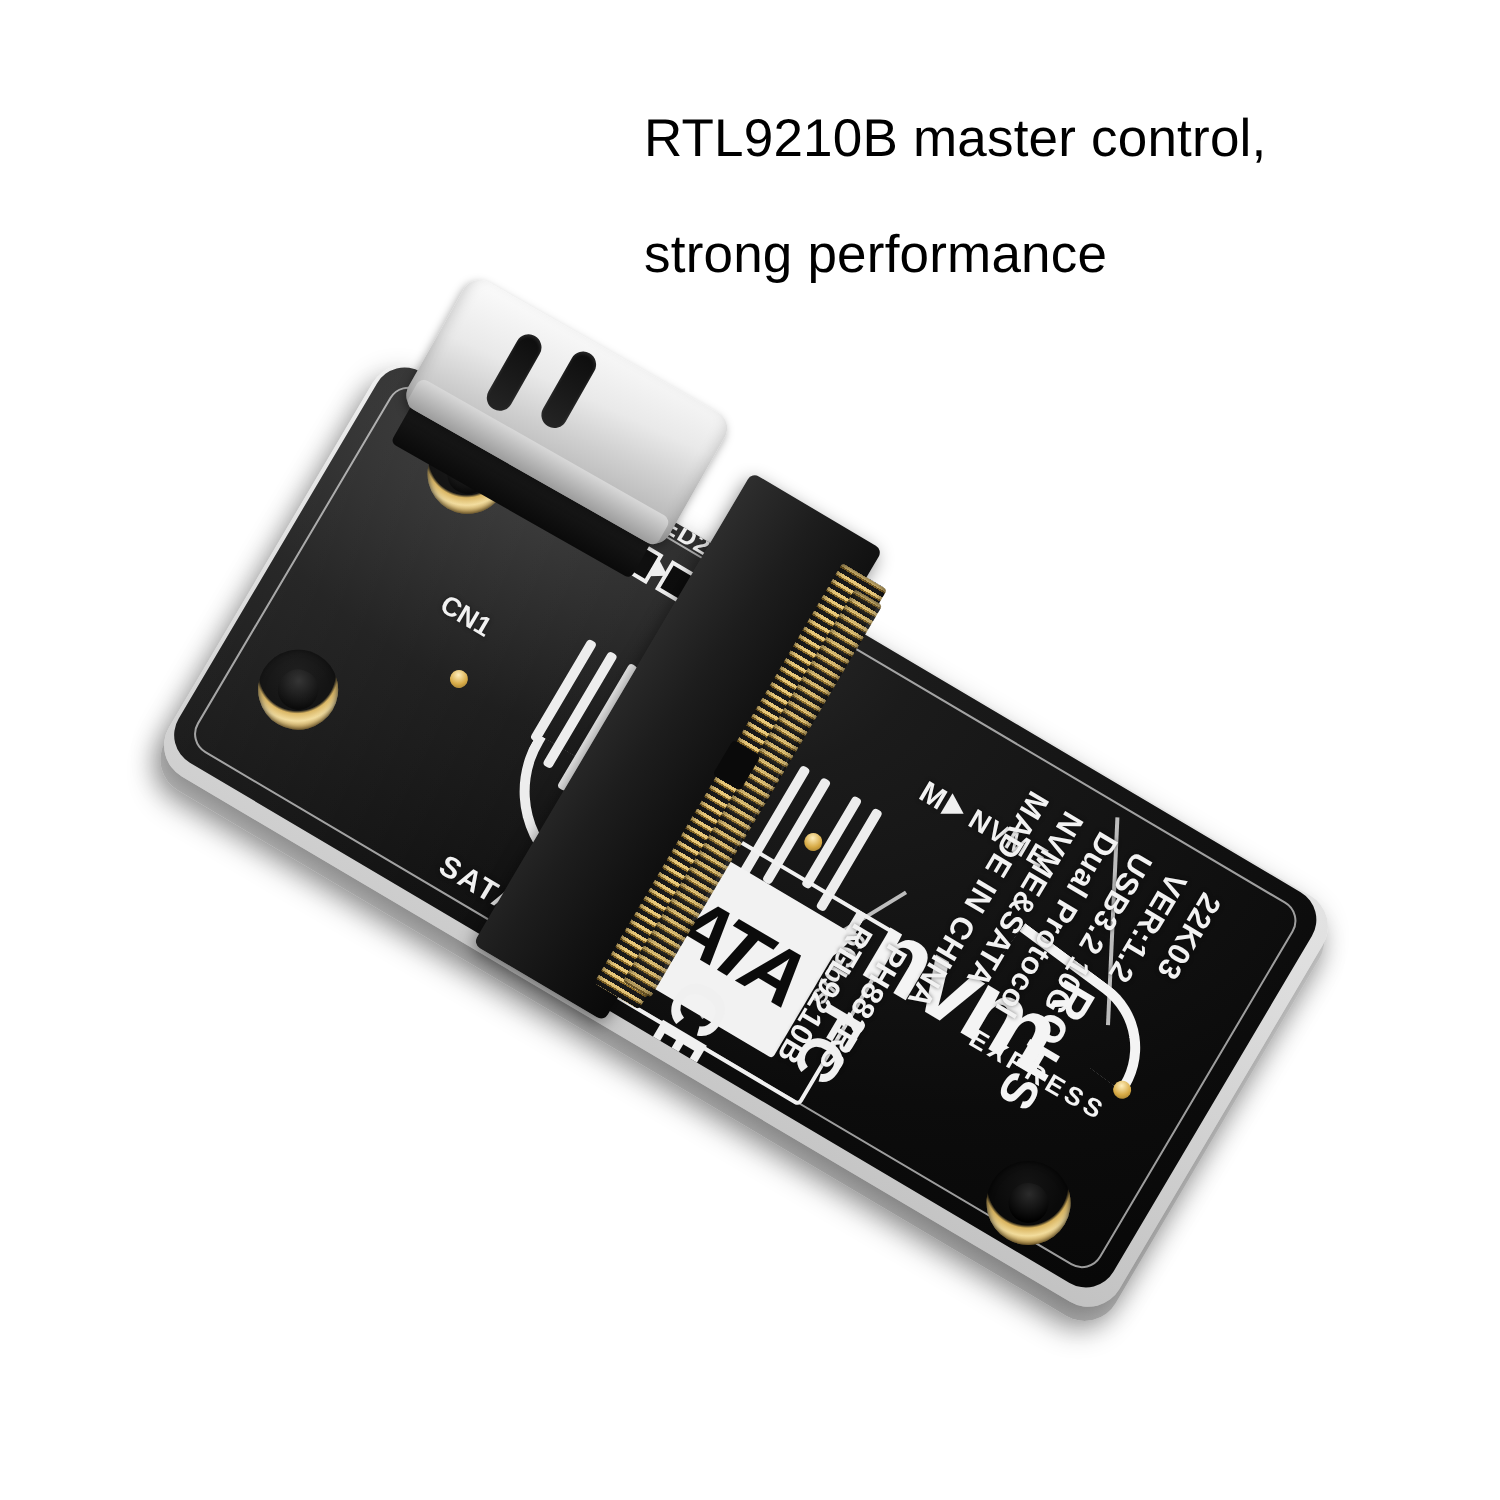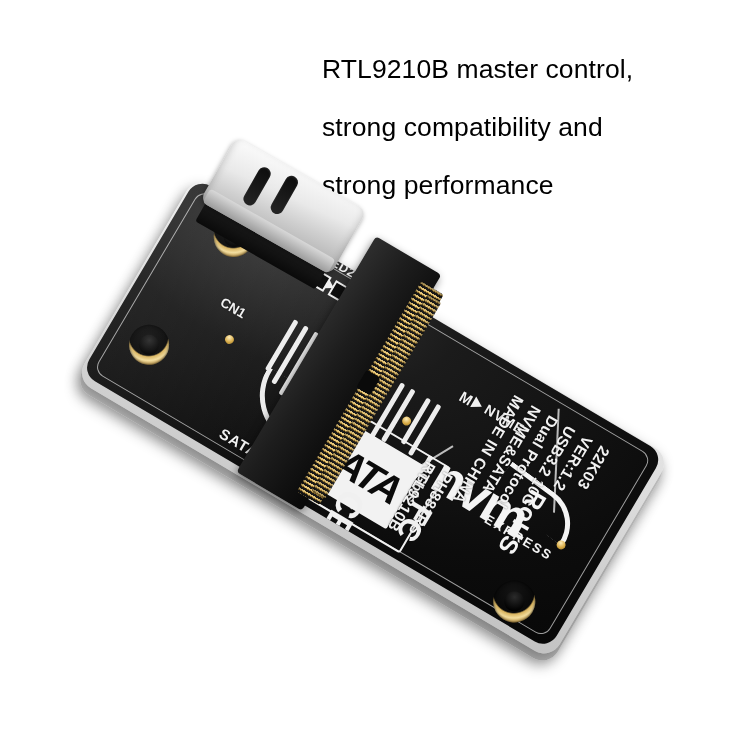--- a/index.html
+++ b/index.html
@@ -392,21 +392,20 @@
     height: 1.5px;
   }
 </style>
 </head>
 <body>
 
 <div id="stage">
 
   <div id="headline">
     <div class="hl">RTL9210B master control,</div>
-    <div class="hl">strong compatibility and</div>
     <div class="hl">strong performance</div>
   </div>
 
   <div id="board-wrap">
     <div id="board">
 
       <div class="edge-band b2"></div>
       <div class="edge-band"></div>
 
       <div class="mask">

